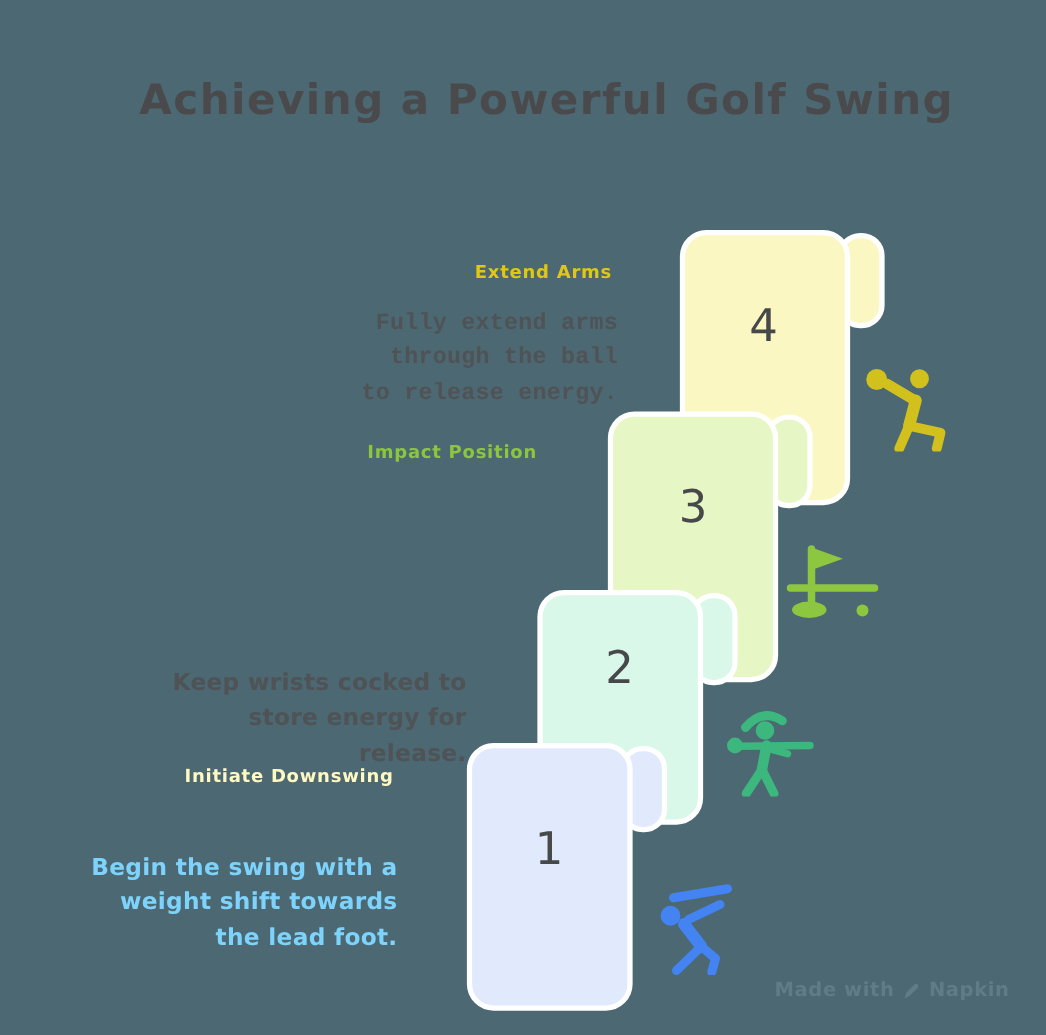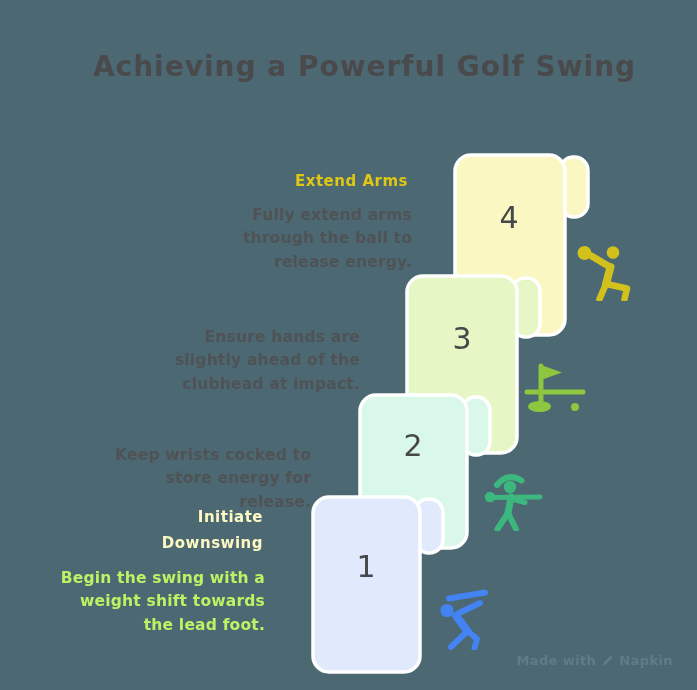--- a/index.html
+++ b/index.html
@@ -38,24 +38,23 @@
   .step-number {
     position: absolute;
     transform: translate(-50%, -50%);
     font-size: 30px;
     font-weight: 400;
     line-height: 1;
   }
   .step-title {
     position: absolute;
     margin: 0;
-    font-size: 15px;
+    font-size: 12px;
     font-weight: bold;
     letter-spacing: 0.5px;
-    text-align: right;
     line-height: 26px;
   }
   .step-desc {
     position: absolute;
     font-size: 15.5px;
     font-weight: bold;
     text-align: right;
     line-height: 1.5;
     letter-spacing: 0.2px;
   }
@@ -100,28 +99,28 @@
       <rect class="scroll-part" x="313" y="497" width="107" height="175" rx="16"></rect>
     </g>
   </svg>
 
   <div class="step-number" style="left: 509px; top: 218px; color: rgb(70, 72, 74);">4</div>
   <div class="step-number" style="left: 462px; top: 339px; color: rgb(70, 72, 74);">3</div>
   <div class="step-number" style="left: 413px; top: 446px; color: rgb(70, 72, 74);">2</div>
   <div class="step-number" style="left: 366px; top: 567px; color: rgb(70, 72, 74);">1</div>
 
   <h2 class="step-title" style="top: 168px; right: 289px; color: rgb(224, 199, 19);">Extend Arms</h2>
-  <div class="step-desc" style="top: 204px; right: 285px; width: 180px; color: rgb(79, 83, 86);">Fully extend arms through the ball to release energy.</div>
+  <div class="step-desc" style="top: 204px; right: 285px; width: 180px; color: rgb(79, 83, 86); font-family: Liberation Mono, monospace;">Fully extend arms through the ball to release energy.</div>
 
-  <div class="step-desc" style="top: 326px; right: 337px; width: 218px; color: rgb(79, 83, 86);">Ensure hands are slightly ahead of the clubhead at impact.</div>
+  <h2 class="step-title" style="top: 288px; right: 339px; color: rgb(140, 198, 63);">Impact Position</h2>
 
   <div class="step-desc" style="top: 444px; right: 386px; width: 212px; color: rgb(79, 83, 86); text-align: right;">Keep wrists cocked to store energy for release.</div>
 
   <h2 class="step-title" style="top: 504px; right: 434px; width: 140px; color: #fef9c3;">Initiate Downswing</h2>
-  <div class="step-desc" style="top: 567px; right: 432px; width: 212px; color: #bef264;">Begin the swing with a weight shift towards the lead foot.</div>
+  <div class="step-desc" style="top: 567px; right: 432px; width: 212px; color: #7dd3fc;">Begin the swing with a weight shift towards the lead foot.</div>
 
   <span class="icon-box" style="left: 576px; top: 243px; color: rgb(210, 192, 28);">
     <svg width="64" height="58" viewBox="0 0 64 58" fill="none" stroke="currentColor" stroke-linecap="round" stroke-linejoin="round">
       <circle cx="8.5" cy="10" r="7" fill="currentColor" stroke="none"></circle>
       <circle cx="37" cy="9.5" r="6.3" fill="currentColor" stroke="none"></circle>
       <path d="M 15.5,13 L 34,24" stroke-width="7"></path>
       <path d="M 34.5,24 L 30,41" stroke-width="8"></path>
       <path d="M 30,41 L 23.5,56" stroke-width="6.5"></path>
       <path d="M 30.5,41 L 51,45.5 L 48.5,56" stroke-width="6.5"></path>
     </svg>

